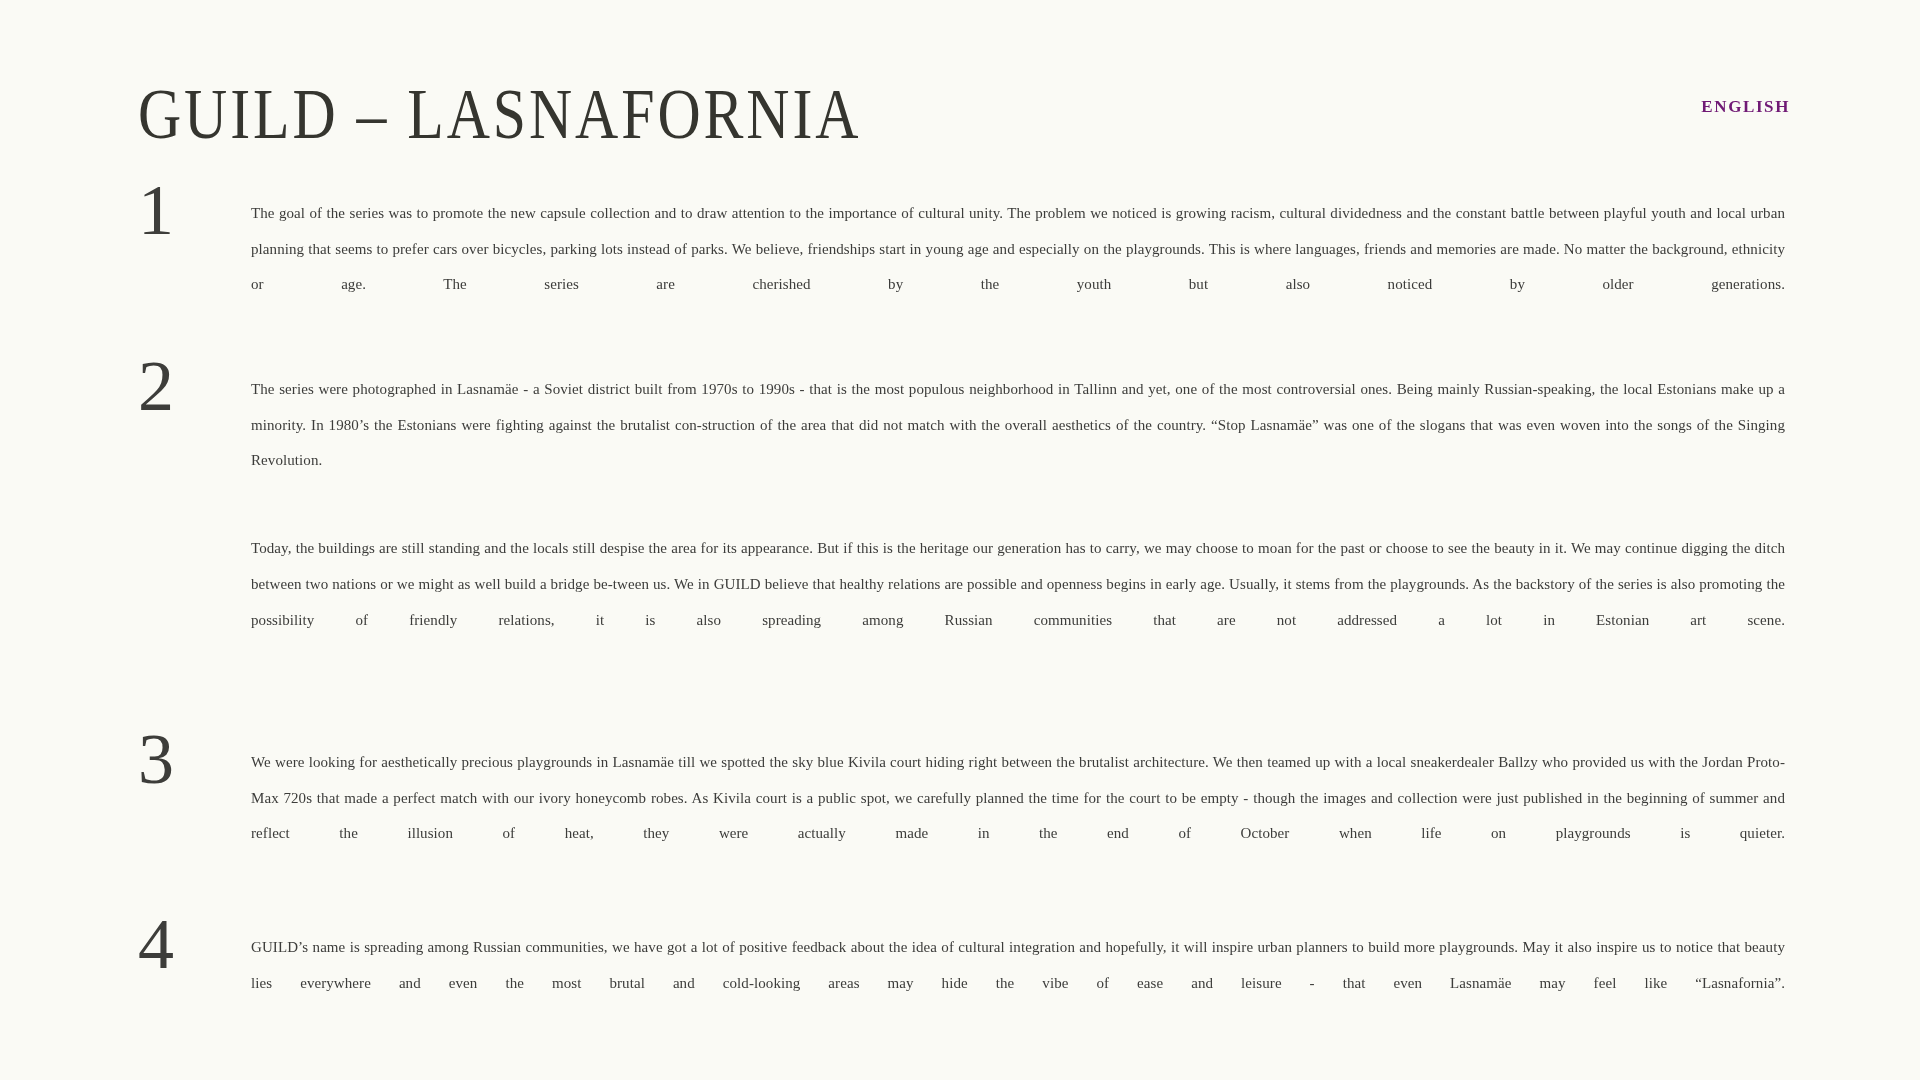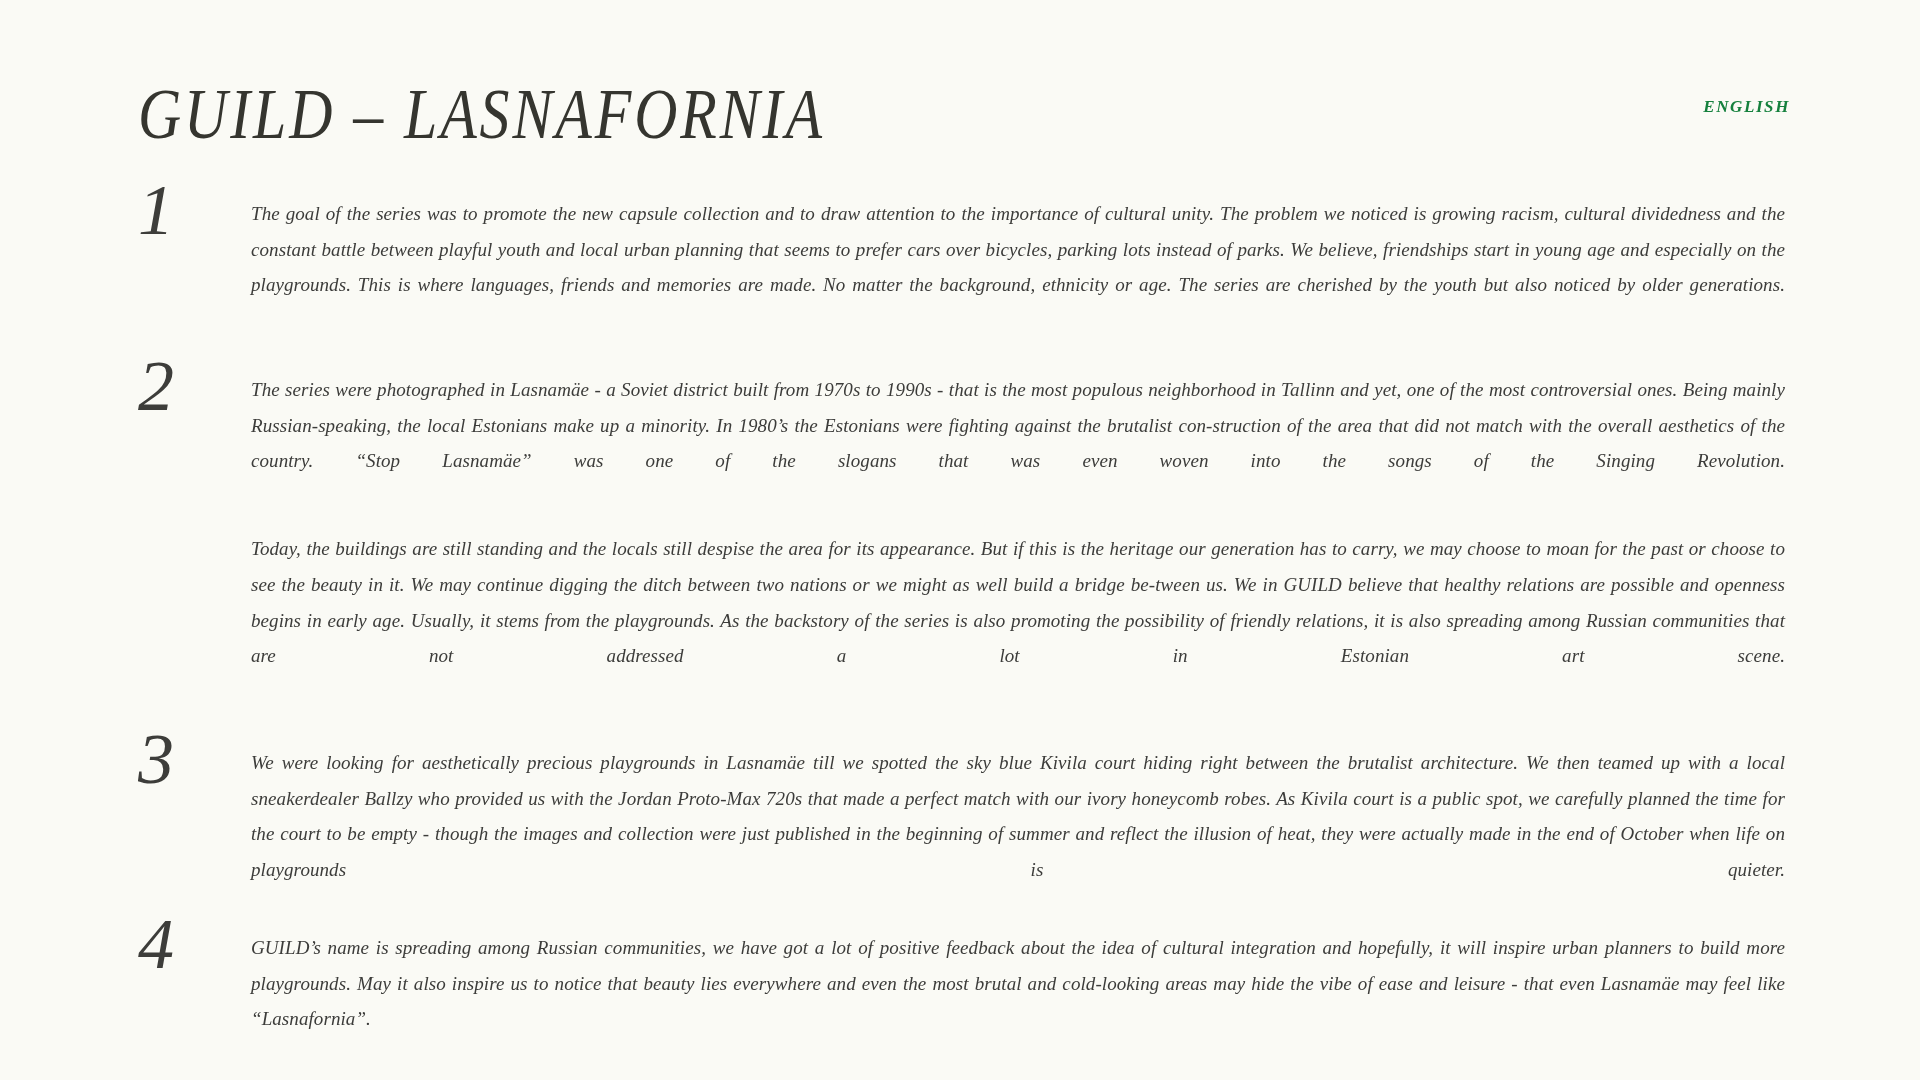--- a/index.html
+++ b/index.html
@@ -13,21 +13,20 @@
     font-family: "Liberation Serif", "DejaVu Serif", serif;
     color: #3a3a38;
     overflow: hidden;
   }
 
   .page {
     position: relative;
     width: 1920px;
     height: 876px;
     box-sizing: border-box;
-    font-style: italic;
   }
 
   
   .header {
     position: absolute;
     left: 0;
     top: 0;
     width: 1920px;
     height: 160px;
   }
@@ -48,21 +47,21 @@
   }
 
   .lang {
     position: absolute;
     right: 130px;
     top: 98px;
     font-family: "Liberation Serif", "DejaVu Serif", serif;
     font-size: 17px;
     font-weight: 700;
     letter-spacing: 1.6px;
-    color: #15803d;
+    color: #701a75;
     text-transform: uppercase;
     line-height: 1;
   }
 
   
   .content {
     position: absolute;
     left: 0;
     top: 0;
     width: 1920px;
@@ -91,21 +90,21 @@
     position: absolute;
     left: 251px;
     top: 0;
     width: 1534px;
   }
 
   p.body {
     margin: 0;
     padding: 0;
     font-family: "Liberation Serif", "DejaVu Serif", serif;
-    font-size: 19px;
+    font-size: 15px;
     line-height: 35.6px;
     color: #3c3c3a;
     text-align: justify;
     text-justify: inter-word;
     letter-spacing: 0.08px;
     word-spacing: 0.1px;
   }
 
   p.body + p.body {
     margin-top: 17px;

